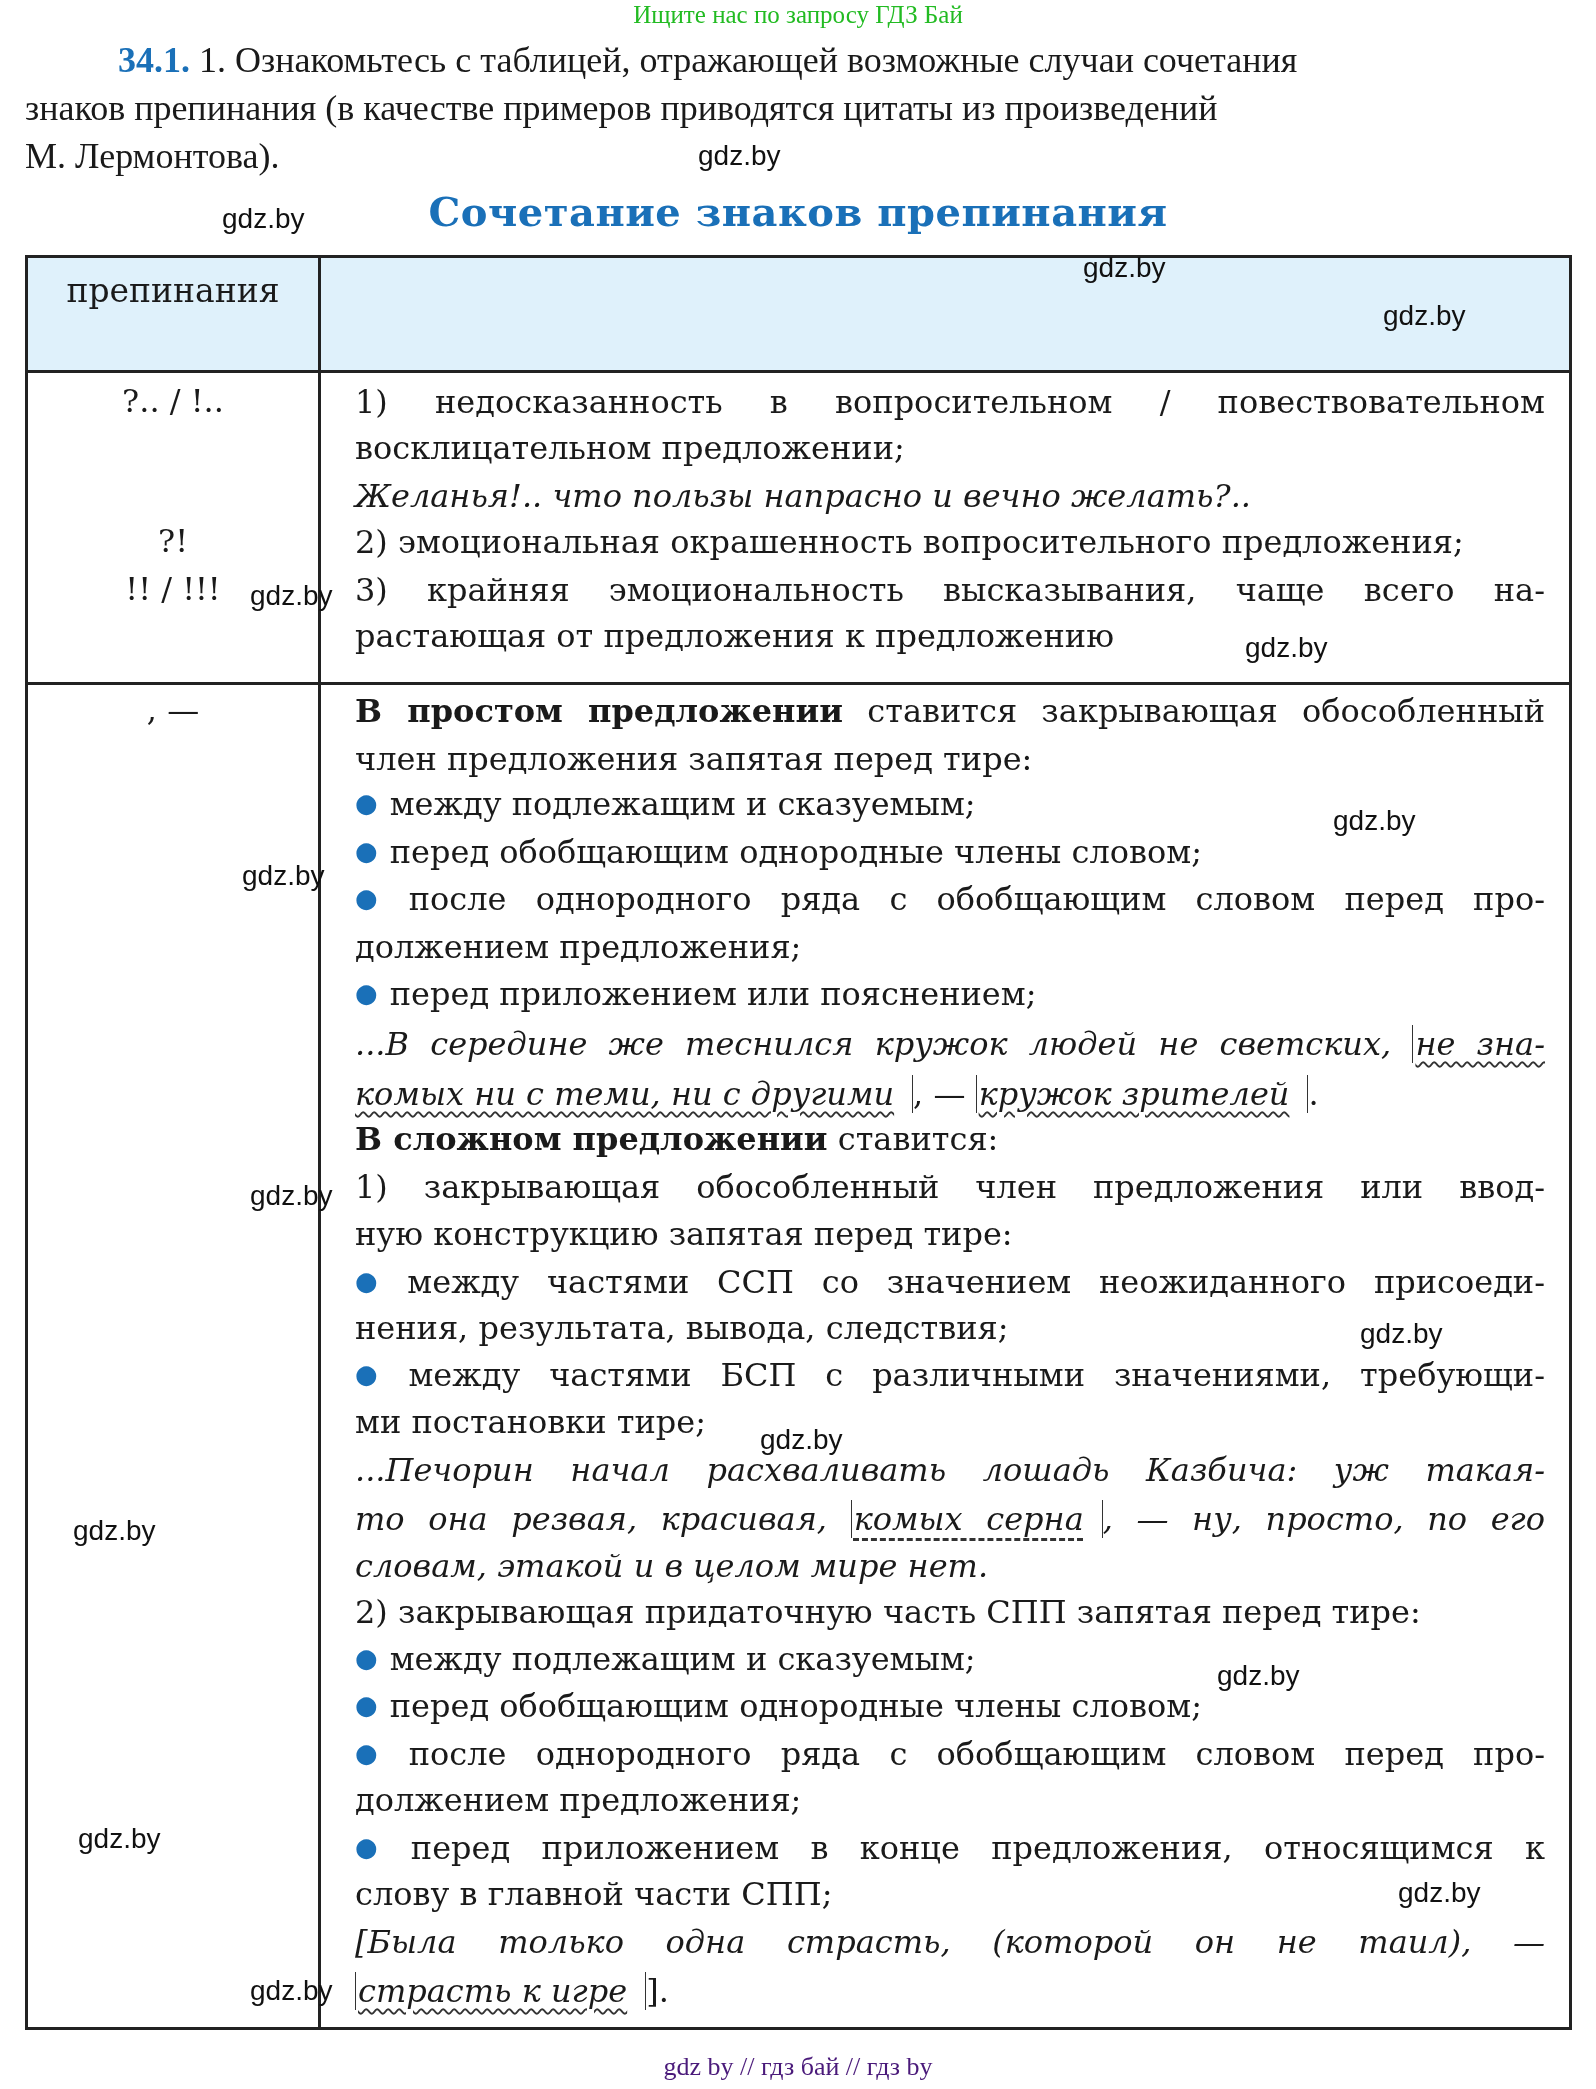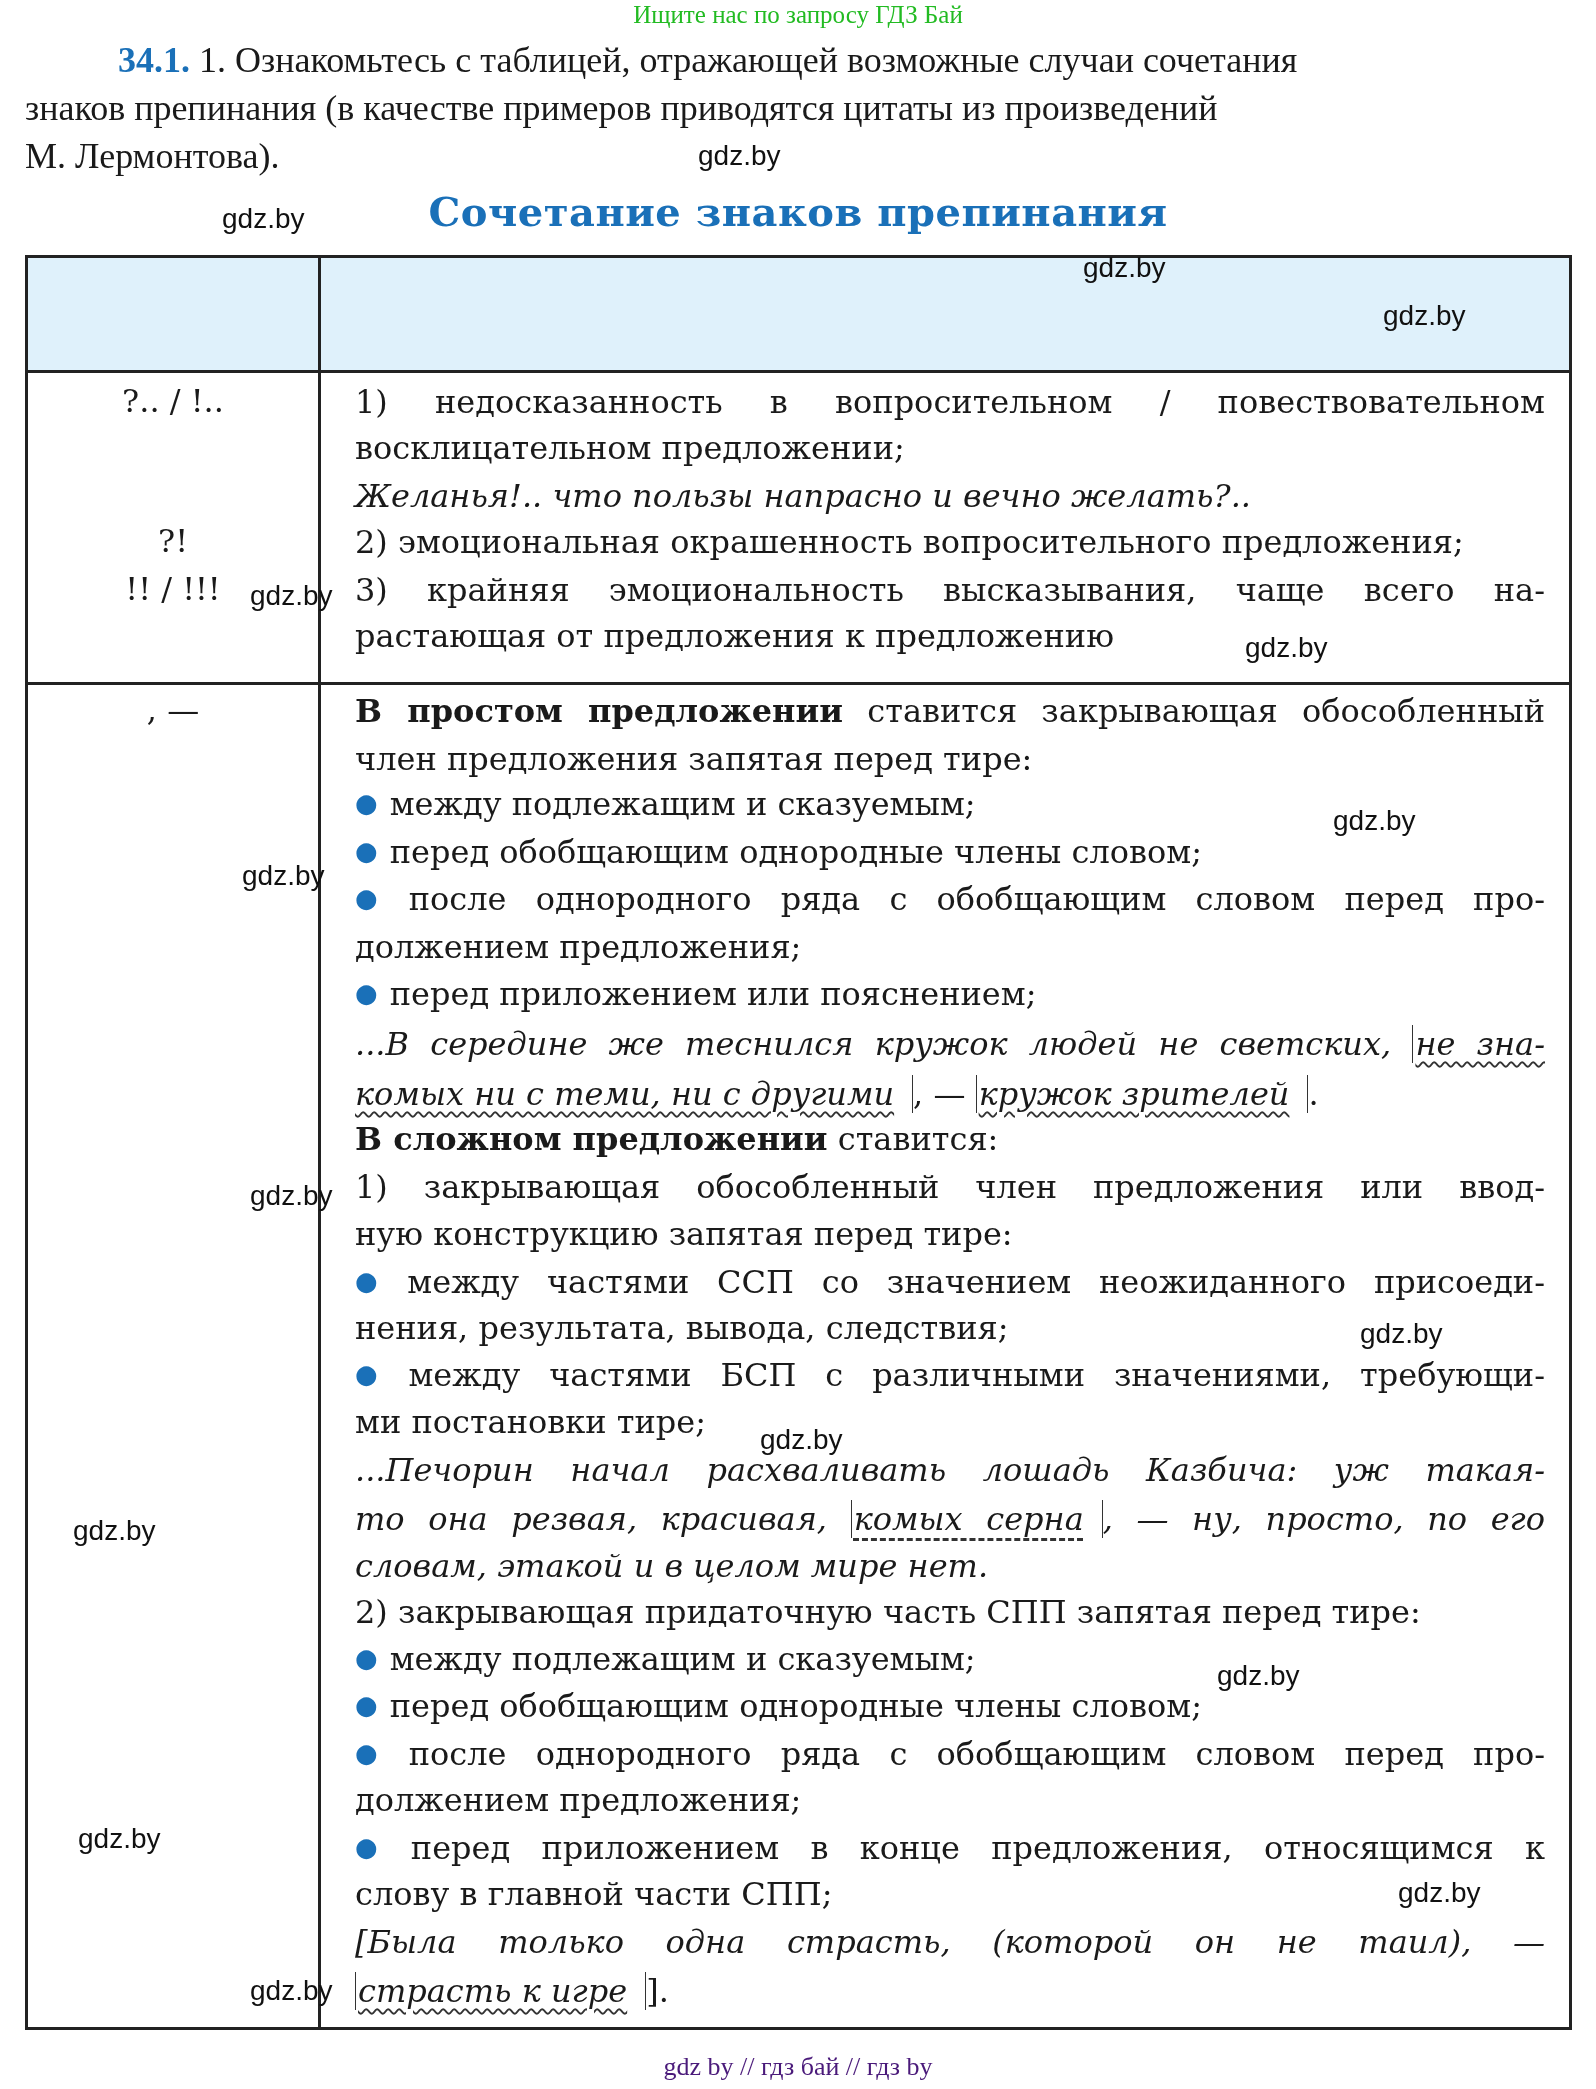--- a/index.html
+++ b/index.html
@@ -37,20 +37,21 @@
 <div class="abs sans intro" style="left:25px; top:88px;">знаков препинания (в качестве примеров приводятся цитаты из произведений</div>
 <div class="abs sans intro" style="left:25px; top:136px;">М. Лермонтова).</div>
 
 <div class="abs" id="table-title">Сочетание знаков препинания</div>
 
 <div id="table">
   <div id="thead"></div>
   <div id="col-divider"></div>
   <div id="row-divider"></div>
   <div class="th" style="left:0; width:290px; top:10px; line-height:46px;">
+    <div>препинания</div>
   </div>
 </div>
 
 <div class="abs sign" style="top:382px;">?.. / !..</div>
 <div class="abs sign" style="top:522px;">?!</div>
 <div class="abs sign" style="top:570px;">!! / !!!</div>
 
 <div class="abs ln just" style="top:382px;">1) недосказанность в вопросительном / повествовательном</div>
 <div class="abs ln" style="top:428px;">восклицательном предложении;</div>
 <div class="abs ln" style="top:476px;"><i>Желанья!.. что пользы напрасно и вечно желать?..</i></div>

